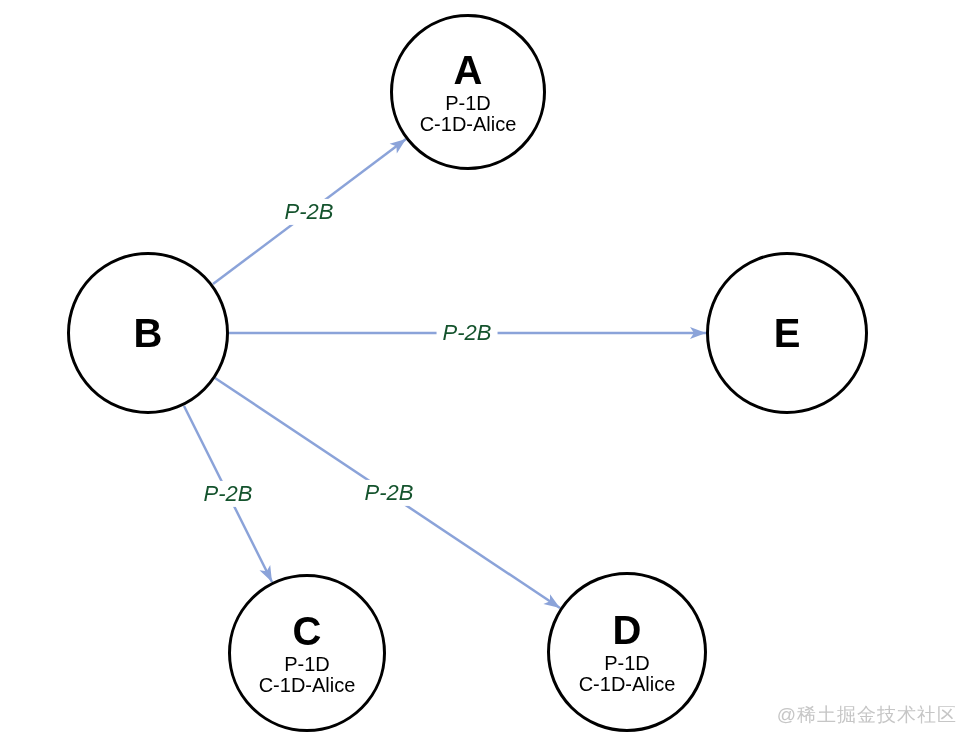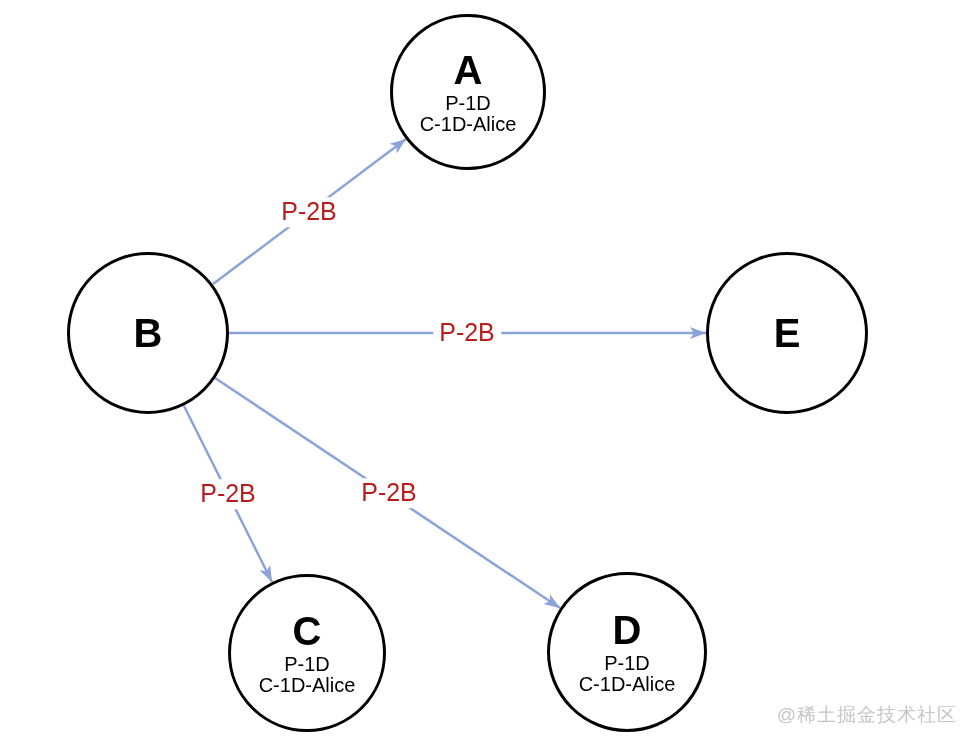--- a/index.html
+++ b/index.html
@@ -33,25 +33,26 @@
   .node-a { left: 390px; top: 14px;  width: 156px; height: 156px; }
   .node-b { left: 67px;  top: 252px; width: 162px; height: 162px; }
   .node-c { left: 228px; top: 574px; width: 158px; height: 158px; }
   .node-d { left: 547px; top: 572px; width: 160px; height: 160px; }
   .node-e { left: 706px; top: 252px; width: 162px; height: 162px; }
 
   .edge-label {
     position: absolute;
     transform: translate(-50%, -50%);
     background: #ffffff;
-    color: #b91c1c;
-    font-size: 25px;
+    color: #14532d;
+    font-size: 22px;
     line-height: 1.1;
     padding: 1px 6px;
     white-space: nowrap;
+    font-style: italic;
   }
   .label-ba { left: 309px; top: 212px; }
   .label-be { left: 467px; top: 333px; }
   .label-bc { left: 228px; top: 494px; }
   .label-bd { left: 389px; top: 493px; }
 
   .watermark {
     position: absolute;
     right: 21px;
     bottom: 20px;

